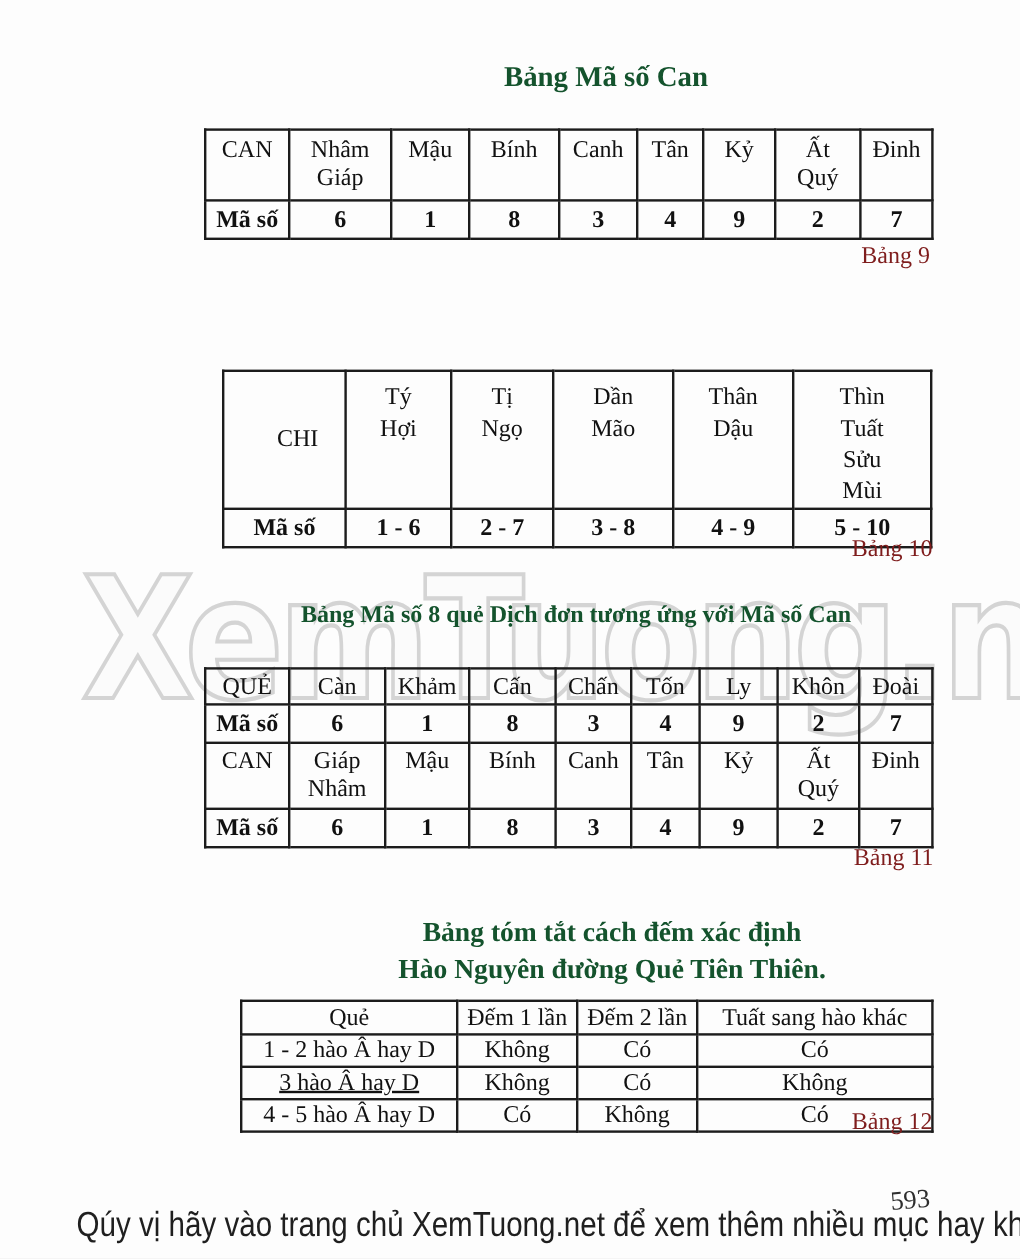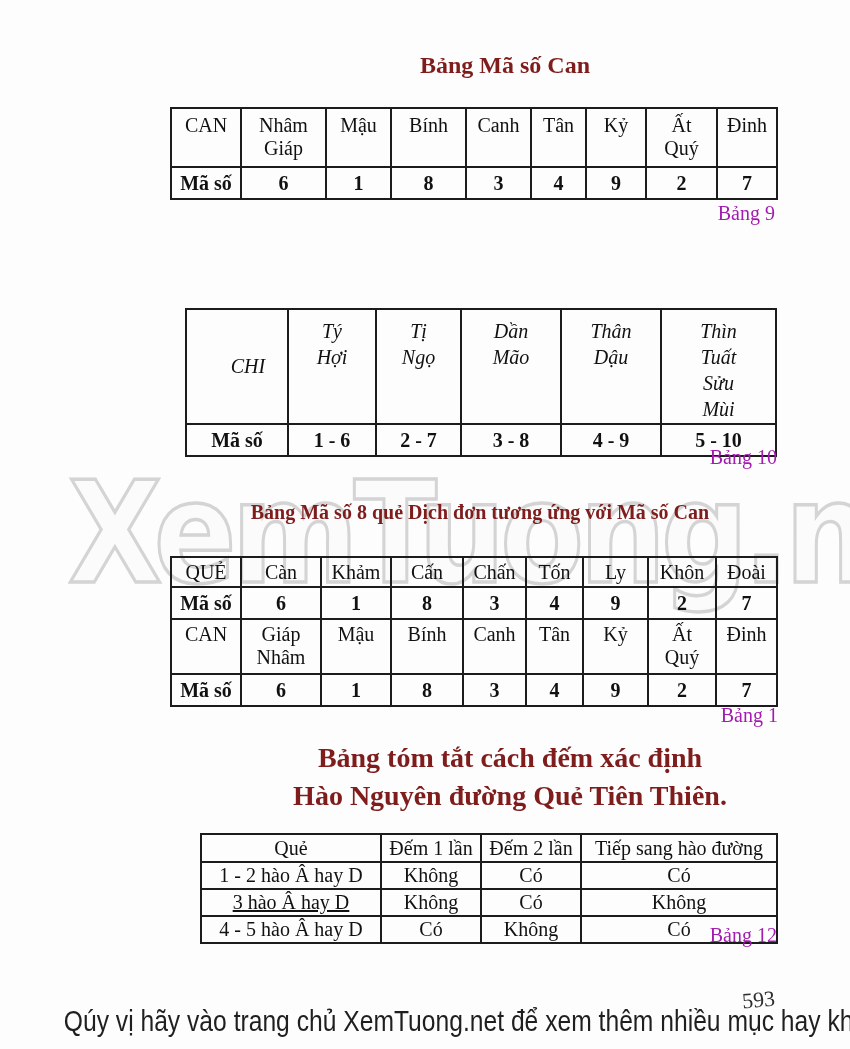--- a/index.html
+++ b/index.html
@@ -30,32 +30,32 @@
     transform-origin: left top;
     white-space: nowrap;
     user-select: none;
   }
   
   .title {
     position: absolute;
     z-index: 1;
     font-weight: bold;
     text-align: center;
-    color: #7f1d1d;
+    color: #14532d;
     white-space: pre-line;
   }
   .t1-title { left: 300px; width: 410px; top: 52px;  font-size: 24px; }
   .t2-title { left: 300px; width: 410px; top: 253px; font-size: 24px; }
   .t3-title { left: 155px; width: 650px; top: 501px; font-size: 20px; }
-  .t4-title { left: 200px; width: 620px; top: 739px; font-size: 28px; line-height: 1.35; }
+  .t4-title { left: 200px; width: 620px; top: 761px; font-size: 23px; line-height: 1.35; }
   .caption {
     position: absolute;
     z-index: 1;
     font-size: 20px;
-    color: #a21caf;
+    color: #7f1d1d;
   }
   .cap1 { right: 75px; top: 202px; }
   .cap2 { right: 73px; top: 446px; }
   .cap3 { right: 72px; top: 704px; }
   .cap4 { right: 73px; top: 924px; }
   
   table.tbl {
     position: absolute;
     z-index: 1;
     border-collapse: collapse;
@@ -68,21 +68,21 @@
     font-size: 20px;
     padding: 1px 2px;
     white-space: pre-line;
     overflow: hidden;
   }
   .t1 { left: 170px; top: 107px; width: 606px; }
   .t1 tr.hdr { height: 59px; }
   .t1 tr.hdr td { vertical-align: top; padding-top: 5px; }
   .t2 { left: 185px; top: 308px; width: 590px; }
   .t2 tr.hdr { height: 104px; }
-  .t2 tr.hdr td { vertical-align: top; padding-top: 8px; line-height: 1.3; font-style: italic; }
+  .t2 tr.hdr td { vertical-align: top; padding-top: 8px; line-height: 1.3; }
   .t2 tr.hdr td.vmid { vertical-align: middle; padding-top: 0; padding-left: 24px; }
   .t3 { left: 170px; top: 556px; width: 606px; }
   .t3 tr.r0 { height: 30px; }
   .t3 tr.r2 { height: 55px; }
   .t3 tr.r2 td { vertical-align: top; padding-top: 3px; }
   .t4 { left: 200px; top: 833px; width: 576px; }
   .t4 td { font-size: 19px; }
   .t4 tr { height: 27px; }
   .t4 tr.hdr { height: 28px; }
   tr.numrow { height: 32px; }
@@ -255,37 +255,37 @@
       <td>1</td>
       <td>8</td>
       <td>3</td>
       <td>4</td>
       <td>9</td>
       <td>2</td>
       <td>7</td>
     </tr>
   </tbody>
     </table>
-  <div class="caption cap3">Bảng 1</div>
+  <div class="caption cap3">Bảng 11</div>
 
   <div class="title t4-title">Bảng tóm tắt cách đếm xác định
 Hào Nguyên đường Quẻ Tiên Thiên.</div>
   <table class="tbl t4">
     <colgroup>
       <col style="width:180px">
         <col style="width:100px">
         <col style="width:100px">
         <col style="width:196px">
     </colgroup>
     <tbody>
         <tr class="hdr">
       <td>Quẻ</td>
       <td>Đếm 1 lần</td>
       <td>Đếm 2 lần</td>
-      <td>Tiếp sang hào đường</td>
+      <td>Tuất sang hào khác</td>
     </tr>
     <tr>
       <td class="al">1 - 2 hào Â hay D</td>
       <td>Không</td>
       <td>Có</td>
       <td>Có</td>
     </tr>
     <tr>
       <td class="ar">3 hào Â hay D</td>
       <td>Không</td>

